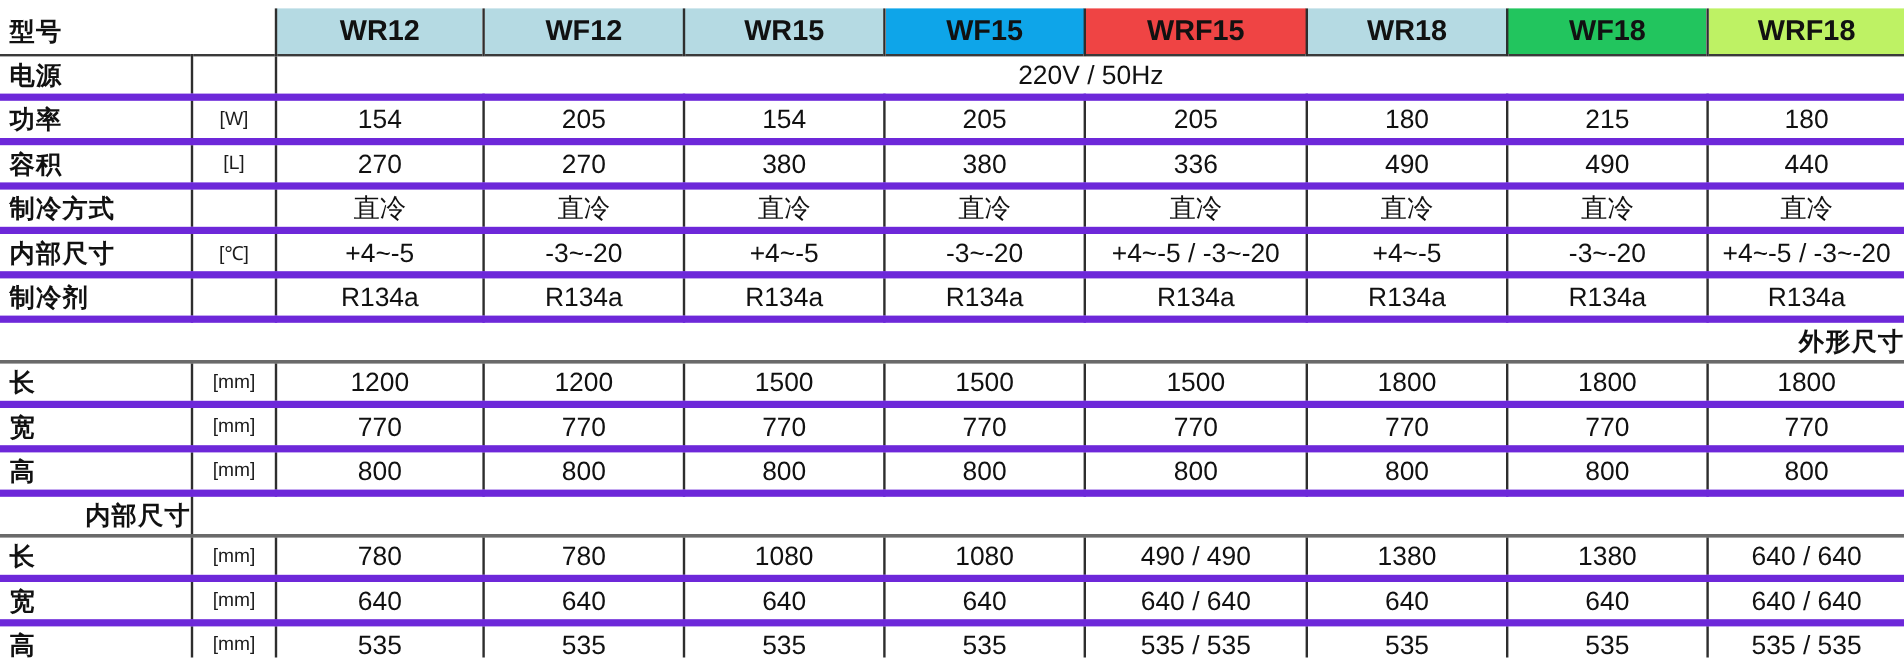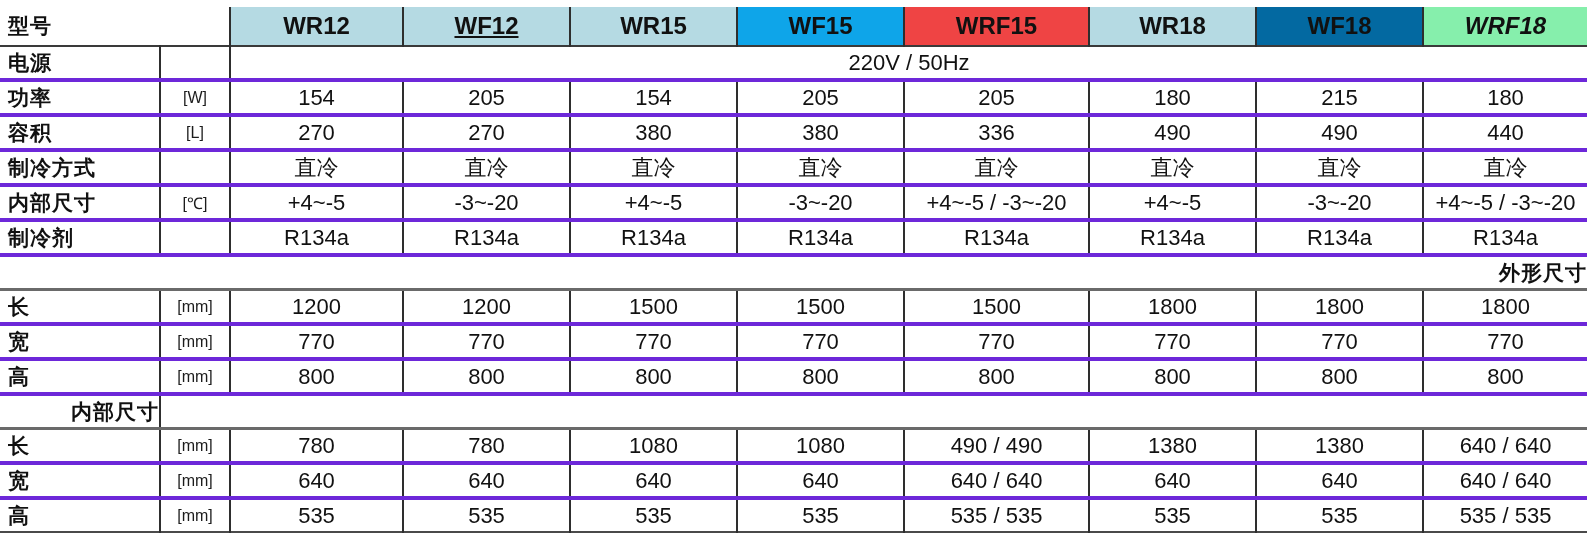--- a/index.html
+++ b/index.html
@@ -1,19 +1,19 @@
 <!DOCTYPE html>
 <html><head>
 <meta charset="utf-8">
 <style>
   html,body{margin:0;padding:0;background:#ffffff;}
   body{width:1587px;height:548px;overflow:hidden;font-family:"Liberation Sans",sans-serif;color:#111;}
   table.spec{border-collapse:collapse;table-layout:fixed;width:1587px;margin-top:7px;}
   td{height:31px;padding:0;vertical-align:middle;overflow:hidden;white-space:nowrap;}
-  tr{border-bottom:4px solid #6d28d9;}
+  tr{border-bottom:6px solid #6d28d9;}
   tr.header-row{border-bottom:2px solid #3a3a3a;padding-left:32px;}
   tr.header-row td{height:38px;}
   tr.section-row{border-bottom:3px solid #6a6a6a;}
   tr.last-row{border-bottom:2px solid #4a4a4a;}
   td.v{border-left:2px solid #2e2e2e;}
   td.r-label{font-size:21px;font-weight:600;padding-left:8px;text-align:left;letter-spacing:1px;}
   td.r-unit{font-size:16px;text-align:center;color:#1c1c1c;}
   td.r-val{font-size:22px;text-align:center;}
   td.model-hd{font-weight:bold;font-size:24px;text-align:center;}
   td.section-cell{font-size:21px;font-weight:600;padding-left:8px;text-align:right;letter-spacing:1px;}
@@ -32,27 +32,27 @@
     <col style="width:167px">
       <col style="width:185px">
       <col style="width:167px">
     <col style="width:167px">
       <col style="width:164px">
   </colgroup>
   <tbody id="spec-body">
       <tr class="header-row">
         <td class="r-label" colspan="2">型号</td>
         <td class="model-hd v" style="background: rgb(181, 218, 227);">WR12</td>
-        <td class="model-hd v" style="background: rgb(181, 218, 227); text-decoration: underline;">WF12</td>
+        <td class="model-hd v" style="background: rgb(181, 218, 227);">WF12</td>
         <td class="model-hd v" style="background: rgb(181, 218, 227);">WR15</td>
         <td class="model-hd v" style="background: #0ea5e9;">WF15</td>
         <td class="model-hd v" style="background: #ef4444;">WRF15</td>
         <td class="model-hd v" style="background: rgb(181, 218, 227);">WR18</td>
-        <td class="model-hd v" style="background: #0369a1;">WF18</td>
-        <td class="model-hd v" style="background: #86efac; font-style: italic;">WRF18</td>
+        <td class="model-hd v" style="background: #22c55e;">WF18</td>
+        <td class="model-hd v" style="background: #bef264;">WRF18</td>
       </tr>
       <tr>
         <td class="r-label">电源</td>
         <td class="r-unit v"></td>
         <td class="span-cell v" colspan="8">220V / 50Hz</td>
       </tr>
       <tr>
         <td class="r-label">功率</td>
         <td class="r-unit v">[W]</td>
         <td class="r-val v">154</td>

